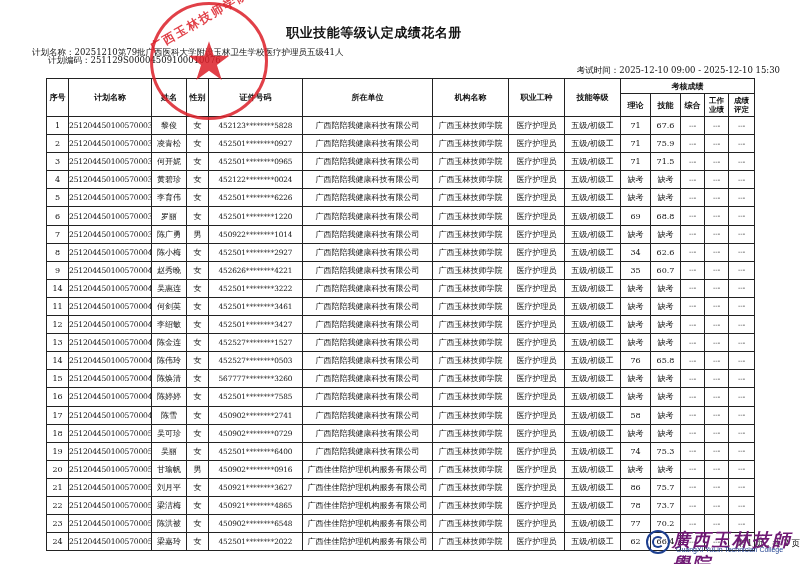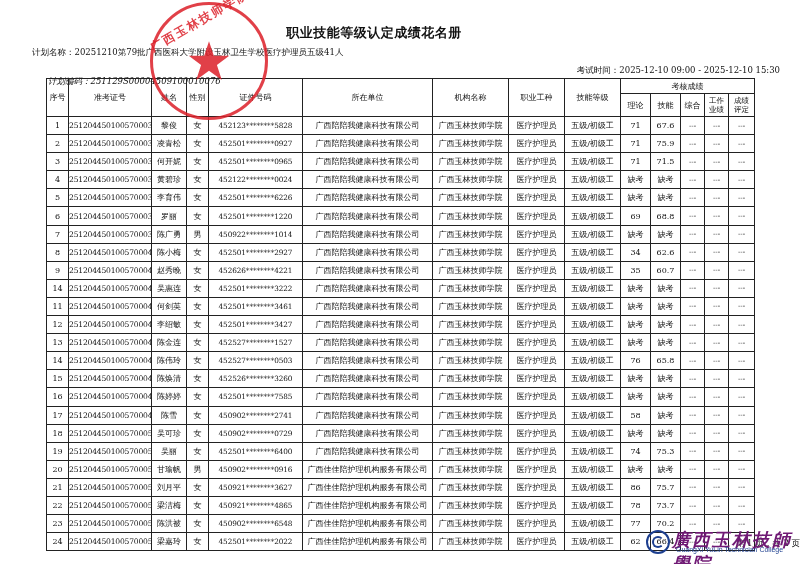--- a/index.html
+++ b/index.html
@@ -3,27 +3,27 @@
 <meta charset="utf-8">
 <style>
   html, body { margin: 0; padding: 0; background: #ffffff; }
   body { width: 800px; height: 564px; position: relative; overflow: hidden;
          font-family: "DejaVu Serif", "Liberation Serif", serif; color: #111; }
   .title { position: absolute; left: 0; top: 24px; width: 748px; text-align: center;
            font-family: Liberation Sans, sans-serif; font-weight: bold;
            font-size: 13px; letter-spacing: 0.5px; }
   .meta { position: absolute; font-size: 8.5px; white-space: nowrap; }
   .meta-plan-name { left: 32px; top: 47px; }
-  .meta-plan-code { left: 48px; top: 76px; font-style: italic; }
+  .meta-plan-code { left: 48px; top: 55px; }
   .meta-exam-time { right: 20px; top: 65px; }
   table.roster { position: absolute; left: 46px; top: 78px; border-collapse: collapse;
                  table-layout: fixed; width: 708px; font-size: 8px; }
   table.roster th, table.roster td { border: 1px solid #222; text-align: center;
            padding: 0; white-space: nowrap; overflow: hidden; }
-  table.roster th { font-weight: normal; font-size: 8px; }
+  table.roster th { font-weight: bold; font-size: 8px; }
   table.roster thead tr.h1 th { height: 14px; }
   table.roster thead tr.h2 th { height: 22px; }
   th.bold-head { font-weight: bold; }
   th.two-line { line-height: 9px; font-size: 7.5px !important; margin-left: 44px; }
   table.roster tbody td { height: 17.1px; }
   td.exam-id { font-size: 7.6px; text-align: left; padding-left: 2px; letter-spacing: -0.2px; }
   td.idcard { font-size: 7.3px; text-align: left; padding-left: 3px; letter-spacing: -0.1px; margin-left: 31px; }
   td.dash { color: #444; font-size: 7px; }
   .footer-page { position: absolute; left: 0; width: 800px; top: 538px; text-align: right;
                  font-size: 8.5px; }
@@ -72,21 +72,21 @@
     <col style="width:56px">
       <col style="width:30px">
       <col style="width:30px">
       <col style="width:24px">
     <col style="width:24px">
       <col style="width:26px">
   </colgroup>
   <thead>
     <tr class="h1">
       <th rowspan="2">序号</th>
-      <th rowspan="2">准考证号</th>
+      <th rowspan="2">计划名称</th>
       <th rowspan="2">姓名</th>
       <th rowspan="2">性别</th>
       <th rowspan="2">证件号码</th>
       <th rowspan="2" class="bold-head">所在单位</th>
       <th rowspan="2">机构名称</th>
       <th rowspan="2">职业工种</th>
       <th rowspan="2">技能等级</th>
       <th colspan="5">考核成绩</th>
     </tr>
     <tr class="h2">
@@ -320,21 +320,21 @@
         <td>65.8</td>
         <td class="dash">---</td>
         <td class="dash">---</td>
         <td class="dash">---</td>
       </tr>
       <tr>
         <td>15</td>
         <td class="exam-id">2512044501005700047</td>
         <td>陈焕清</td>
         <td>女</td>
-        <td class="idcard">452526********3260</td>
+        <td class="idcard">567777********3260</td>
         <td>广西陪陪我健康科技有限公司</td>
         <td>广西玉林技师学院</td>
         <td>医疗护理员</td>
         <td>五级/初级工</td>
         <td>缺考</td>
         <td>缺考</td>
         <td class="dash">---</td>
         <td class="dash">---</td>
         <td class="dash">---</td>
       </tr>

